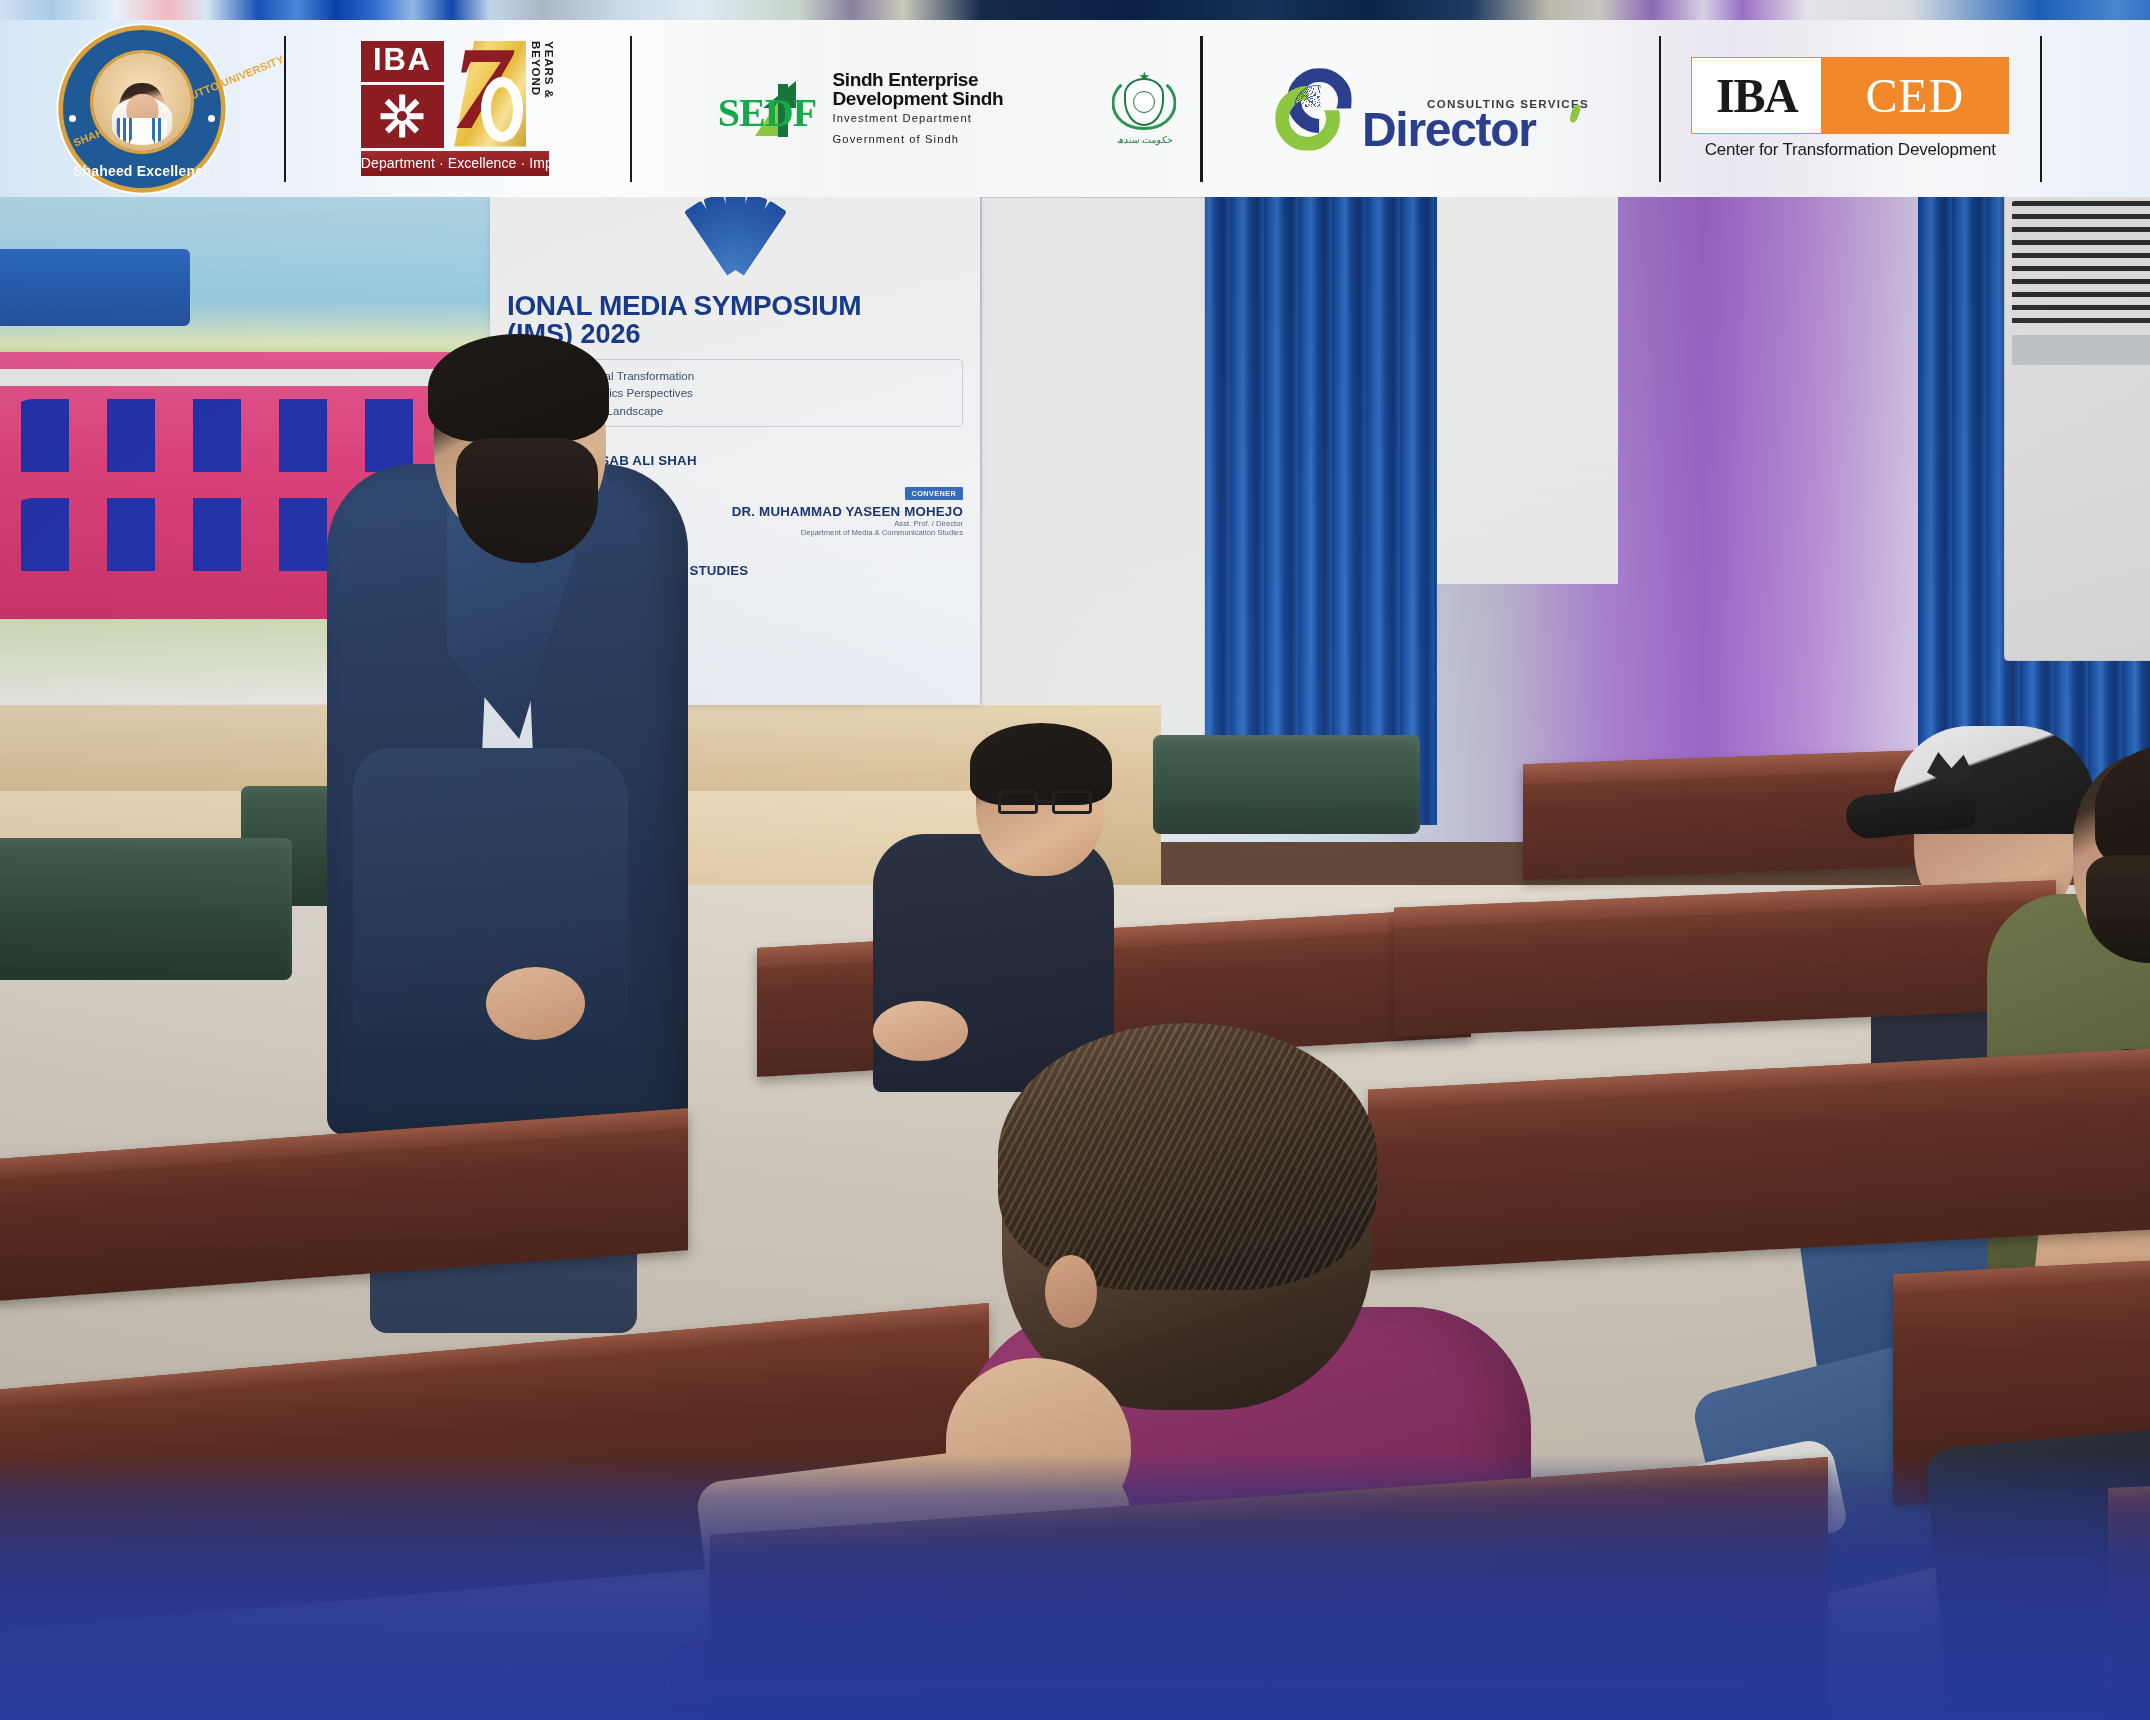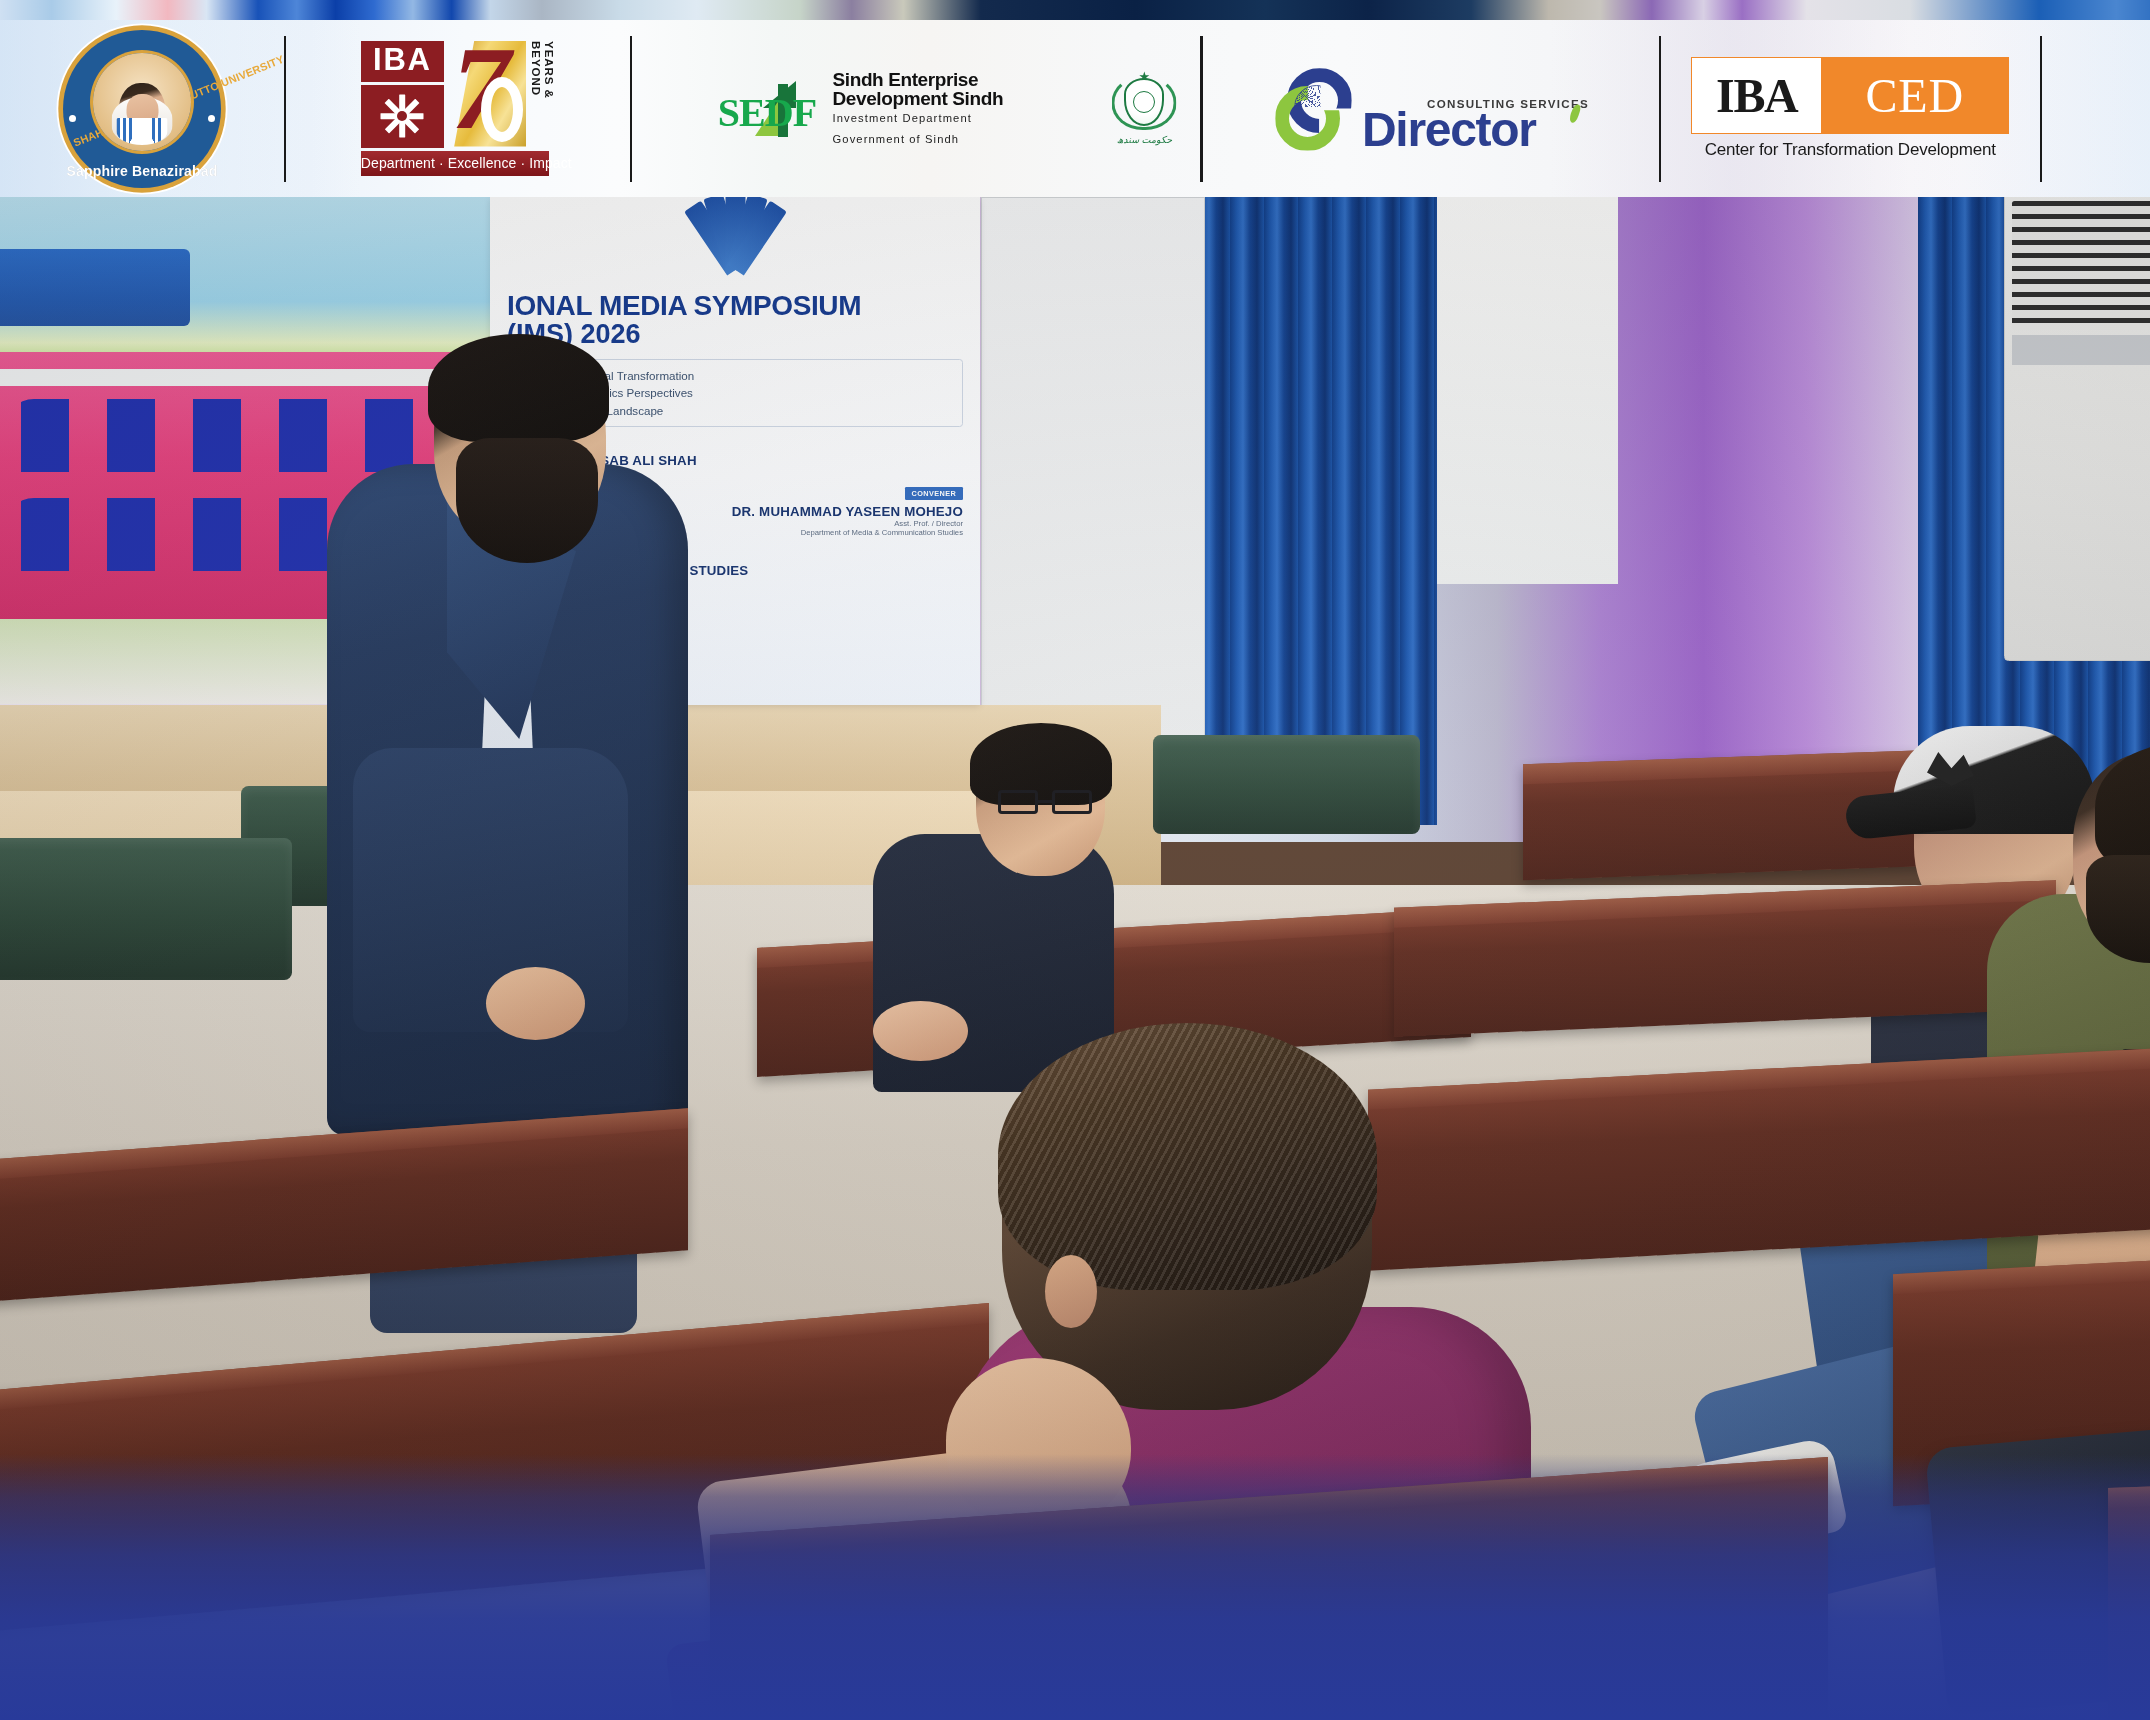--- a/index.html
+++ b/index.html
@@ -439,21 +439,21 @@
       <div class="crest">
         <div class="crest-ring-text">
           <span style="transform:rotate(-112deg) translate(0,-76px) rotate(90deg);">SHAHEED BENAZIR BHUTTO UNIVERSITY</span>
         </div>
         <div class="crest-inner">
           <div class="crest-face"></div>
           <div class="crest-book"></div>
         </div>
         <div class="crest-dot l"></div>
         <div class="crest-dot r"></div>
-        <div class="crest-bottom">Sapphire Benazirabad</div>
+        <div class="crest-bottom">Shaheed Excellence</div>
       </div>
     </div>
 
     <div class="vdiv"></div>
 
     <div class="logo-slot" style="flex:0 0 344px;">
       <div>
         <div class="iba70">
           <div class="iba-mark">
             <div class="iba-box t">IBA</div>

